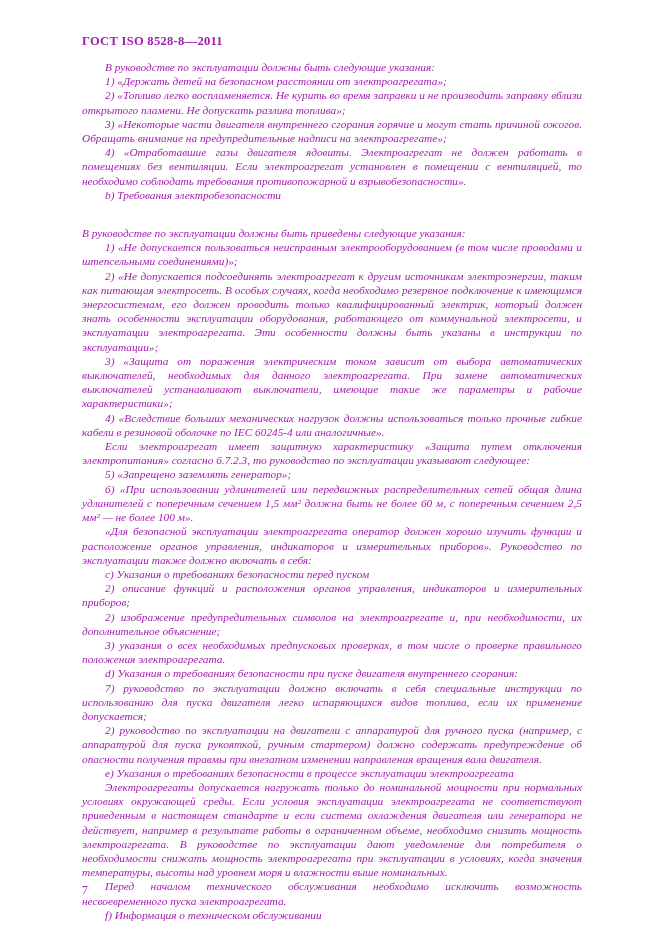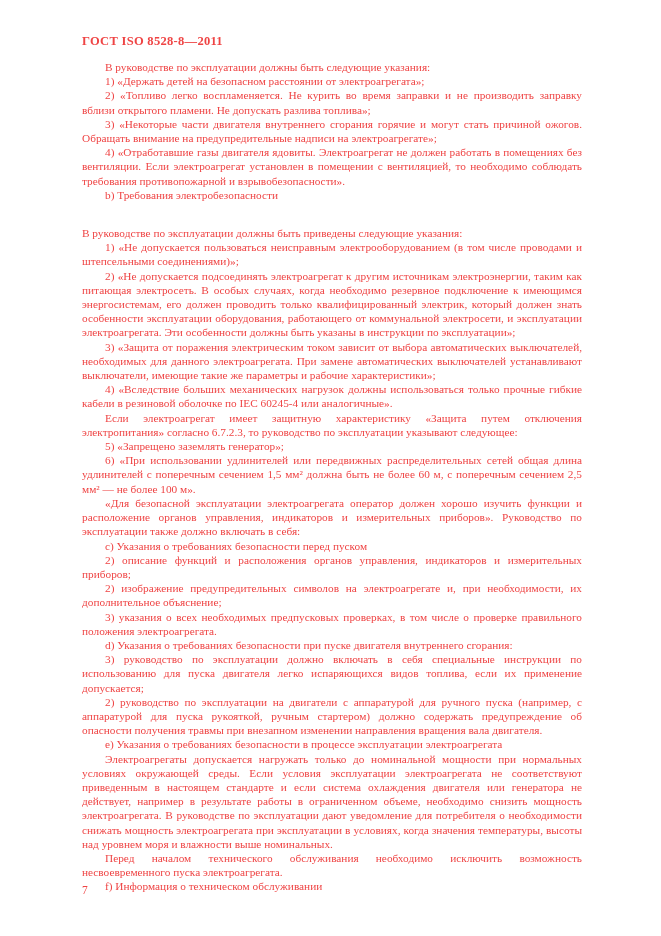--- a/index.html
+++ b/index.html
@@ -6,21 +6,21 @@
     margin: 0;
     padding: 0;
     background: #ffffff;
   }
   .page {
     position: relative;
     width: 661px;
     height: 936px;
     background: #ffffff;
     font-family: "Liberation Serif", serif;
-    color: #ef4444;
+    color: #a21caf;
     box-sizing: border-box;
   }
   .header {
     position: absolute;
     top: 34px;
     left: 82px;
     font-family: "Liberation Serif", serif;
     font-weight: bold;
     font-size: 12.5px;
     letter-spacing: 0.3px;
@@ -28,20 +28,21 @@
   }
   .body-text {
     position: absolute;
     top: 60px;
     left: 82px;
     width: 500px;
     font-size: 11.3px;
     line-height: 14.2px;
     text-align: justify;
     text-justify: inter-word;
+    font-style: italic;
   }
   .body-text p {
     margin: 0;
     padding: 0;
     text-indent: 23px;
     hyphens: auto;
   }
   .body-text p.noindent {
     text-indent: 0;
     margin-top: 24px;
@@ -74,21 +75,21 @@
     <p>4) «Вследствие больших механических нагрузок должны использоваться только прочные гибкие кабели в резиновой оболочке по IEC 60245-4 или аналогичные».</p>
     <p>Если электроагрегат имеет защитную характеристику «Защита путем отключения электропитания» согласно 6.7.2.3, то руководство по эксплуатации указывают следующее:</p>
     <p>5) «Запрещено заземлять генератор»;</p>
     <p>6) «При использовании удлинителей или передвижных распределительных сетей общая длина удлинителей с поперечным сечением 1,5 мм² должна быть не более 60 м, с поперечным сечением 2,5 мм² — не более 100 м».</p>
     <p>«Для безопасной эксплуатации электроагрегата оператор должен хорошо изучить функции и расположение органов управления, индикаторов и измерительных приборов». Руководство по эксплуатации также должно включать в себя:</p>
     <p>с) Указания о требованиях безопасности перед пуском</p>
     <p>2) описание функций и расположения органов управления, индикаторов и измерительных приборов;</p>
     <p>2) изображение предупредительных символов на электроагрегате и, при необходимости, их дополнительное объяснение;</p>
     <p>3) указания о всех необходимых предпусковых проверках, в том числе о проверке правильного положения электроагрегата.</p>
     <p>d) Указания о требованиях безопасности при пуске двигателя внутреннего сгорания:</p>
-    <p>3) руководство по эксплуатации должно включать в себя специальные инструкции по использованию для пуска двигателя легко испаряющихся видов топлива, если их применение допускается;</p>
+    <p>7) руководство по эксплуатации должно включать в себя специальные инструкции по использованию для пуска двигателя легко испаряющихся видов топлива, если их применение допускается;</p>
     <p>2) руководство по эксплуатации на двигатели с аппаратурой для ручного пуска (например, с аппаратурой для пуска рукояткой, ручным стартером) должно содержать предупреждение об опасности получения травмы при внезапном изменении направления вращения вала двигателя.</p>
     <p>e) Указания о требованиях безопасности в процессе эксплуатации электроагрегата</p>
     <p>Электроагрегаты допускается нагружать только до номинальной мощности при нормальных условиях окружающей среды. Если условия эксплуатации электроагрегата не соответствуют приведенным в настоящем стандарте и если система охлаждения двигателя или генератора не действует, например в результате работы в ограниченном объеме, необходимо снизить мощность электроагрегата. В руководстве по эксплуатации дают уведомление для потребителя о необходимости снижать мощность электроагрегата при эксплуатации в условиях, когда значения температуры, высоты над уровнем моря и влажности выше номинальных.</p>
     <p>Перед началом технического обслуживания необходимо исключить возможность несвоевременного пуска электроагрегата.</p>
     <p>f) Информация о техническом обслуживании</p>
   </div>
 
   <div class="footer-page">7</div>
 
 </div>

